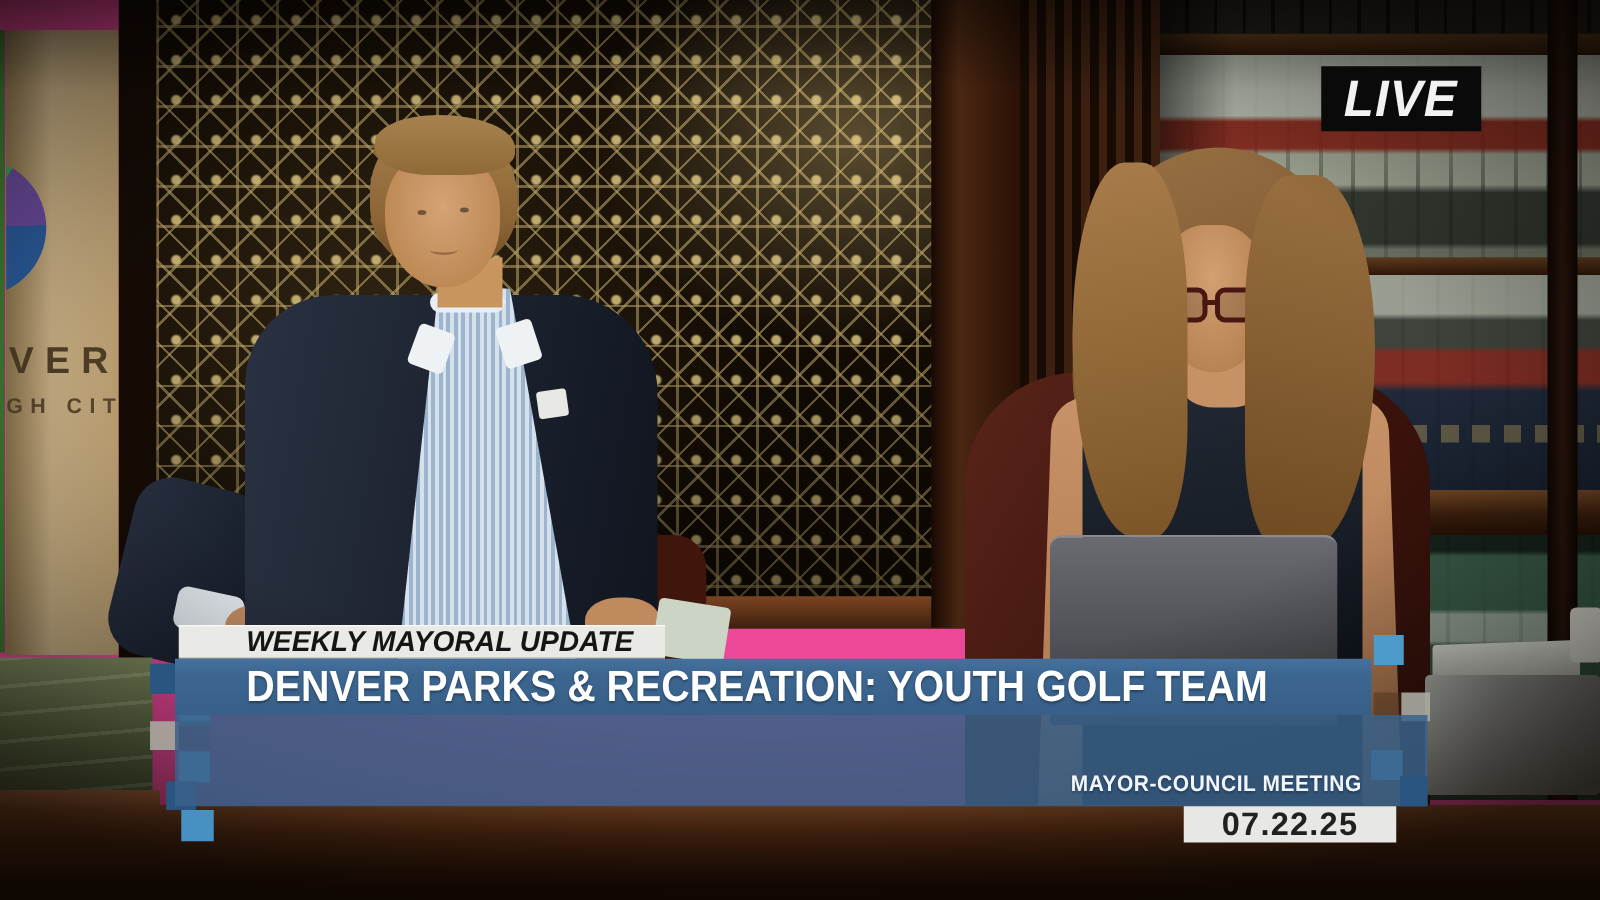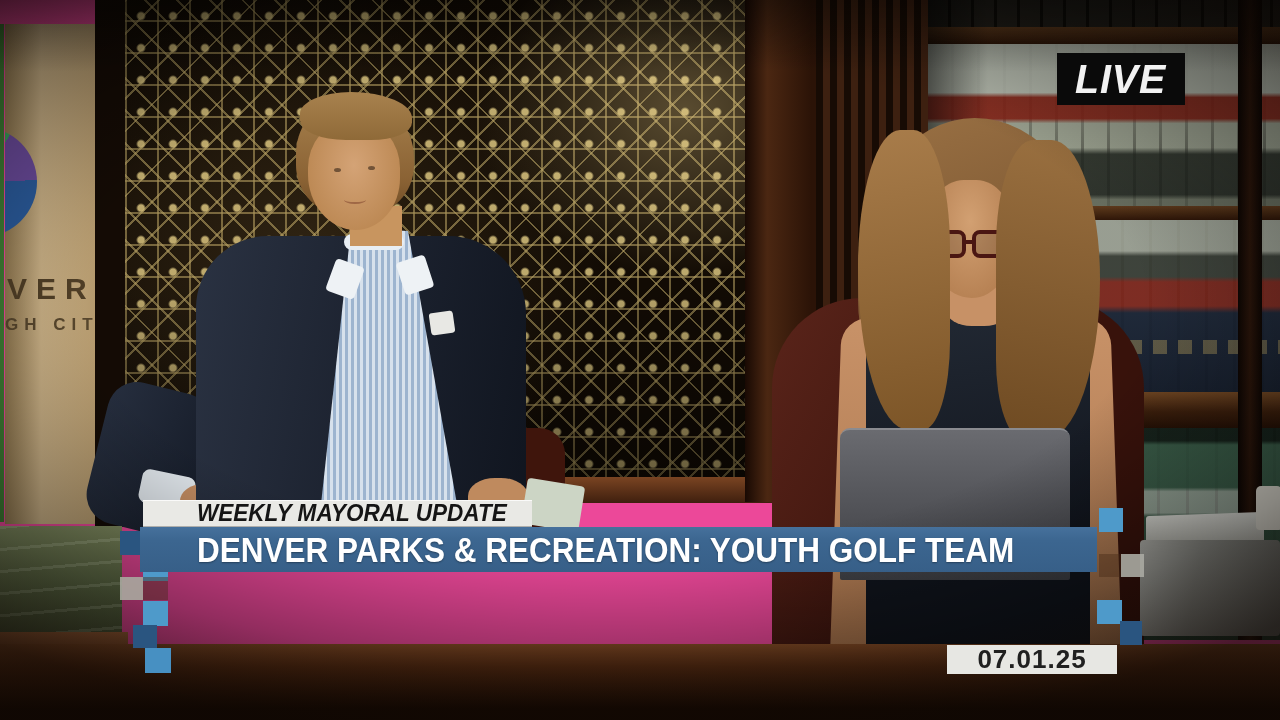--- a/index.html
+++ b/index.html
@@ -268,22 +268,25 @@
   <div class="live">
     <span>LIVE</span>
   </div>
 
   <div class="kicker">
     <span>WEEKLY MAYORAL UPDATE</span>
   </div>
   <div class="headline">
     <span>DENVER PARKS &amp; RECREATION: YOUTH GOLF TEAM</span>
   </div>
+  <div class="tail">
+    <span>MAYOR-COUNCIL MEETING</span>
+  </div>
   <div class="date-box">
-    <span>07.01.25</span>
+    <span>07.22.25</span>
   </div>
 
   <div class="sq b1"></div>
   <div class="sq b2"></div>
   <div class="sq b3"></div>
   <div class="sq b4"></div>
   <div class="sq b5"></div>
   <div class="sq b6"></div>
   <div class="sq b7"></div>
   <div class="sq r1"></div>

